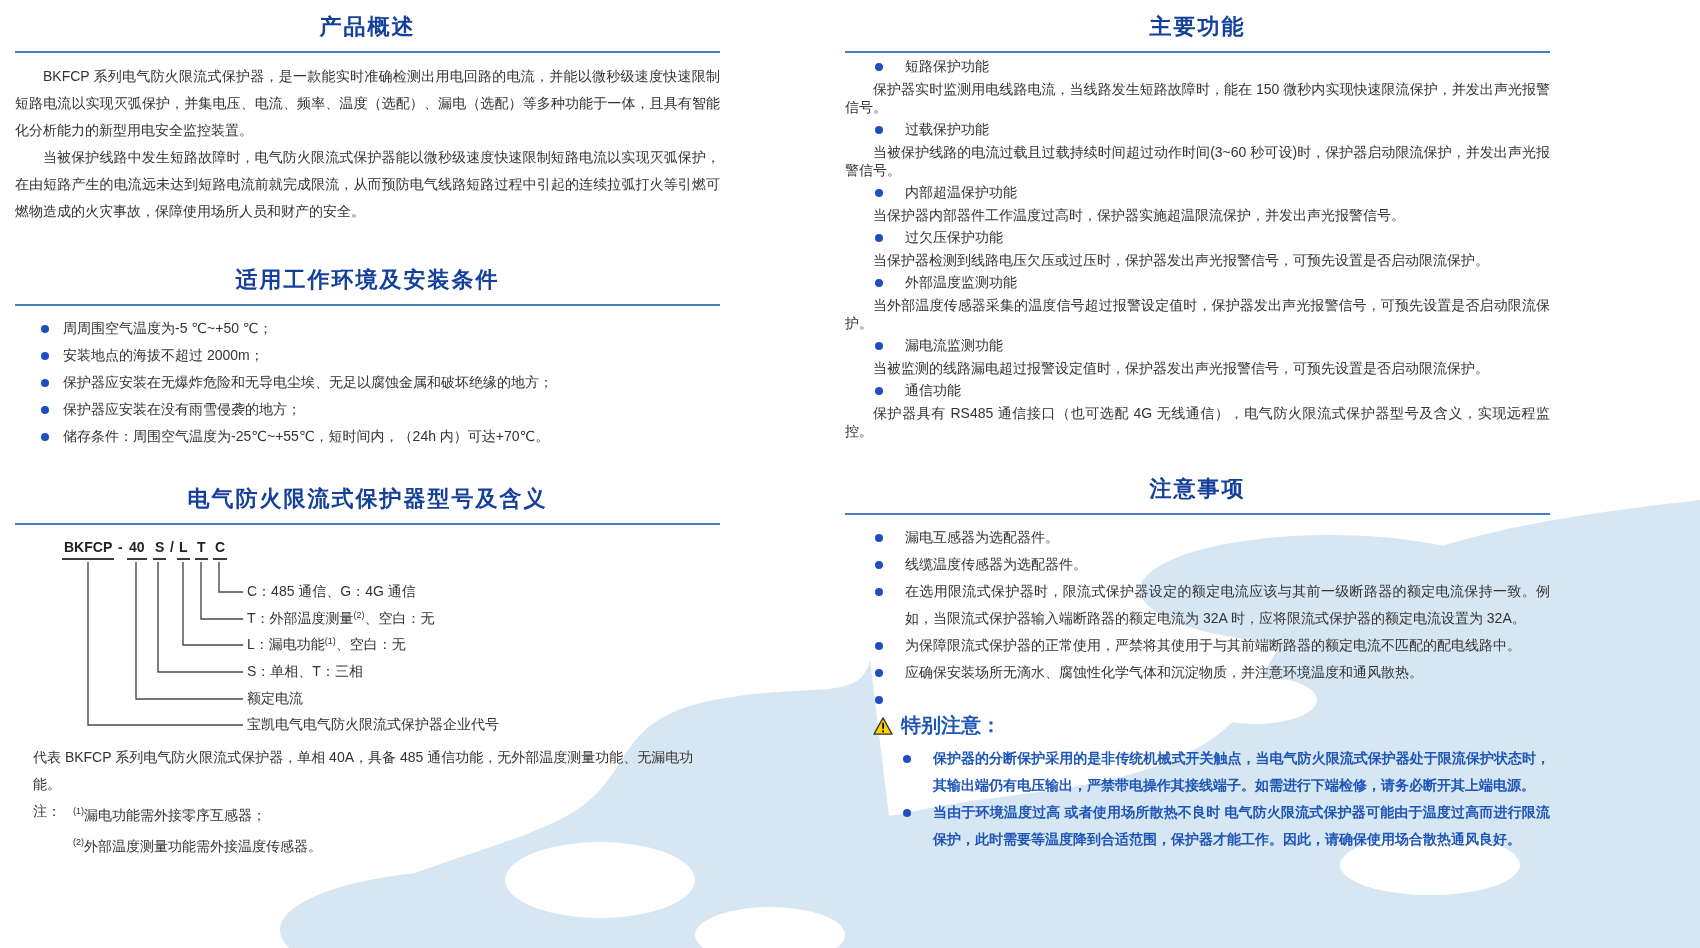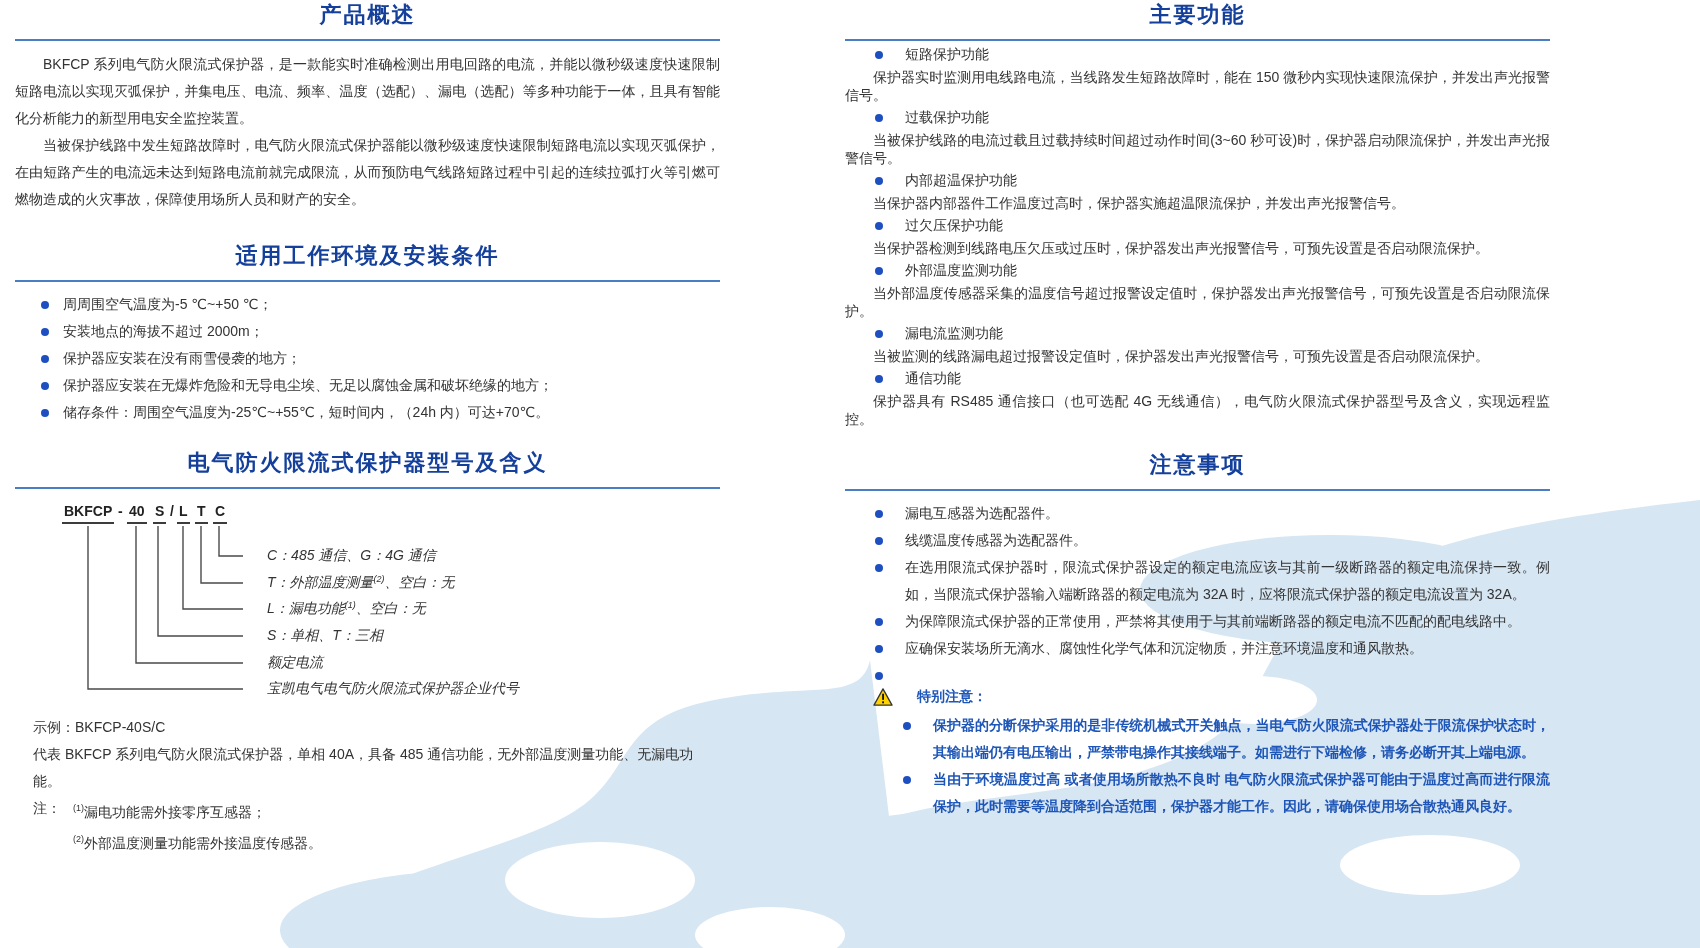--- a/index.html
+++ b/index.html
@@ -8,54 +8,54 @@
     background:#ffffff;color:#333333;
     font-family:"Liberation Sans","DejaVu Sans",sans-serif;
   }
   .watermark{position:absolute;left:0;top:0;width:1700px;height:948px;z-index:0;}
   .col{position:absolute;top:0;z-index:1;}
   .col-left{left:15px;width:705px;}
   .col-right{left:845px;width:705px;}
 
   .sec-title{
     color:#14409c;font-size:22px;font-weight:bold;text-align:center;
-    margin:0;letter-spacing:2px;
+    margin:0;padding-top:12px;letter-spacing:2px;
   }
   .rule{height:2px;background:#4a7ec2;margin-top:9px;}
 
   .para{font-size:14px;line-height:27px;text-align:justify;text-indent:2em;margin:0;}
   .para.first{margin-top:10px;}
 
   ul.blist{list-style:none;margin:9px 0 0 0;padding:0;}
   ul.blist li{position:relative;padding-left:48px;font-size:14px;line-height:27px;text-align:justify;}
   .dot{position:absolute;left:26px;top:10px;width:8px;height:8px;border-radius:50%;background:#1d4fc0;}
 
   
   .diagram{position:relative;height:205px;margin-top:14px;}
   .tk{position:absolute;top:0;font-size:14px;font-weight:600;color:#222;}
   .tk.u{border-bottom:2px solid #3c3c3c;padding:0 2px 3px 2px;}
   .connectors{position:absolute;left:0;top:0;width:705px;height:205px;}
-  .dlabel{position:absolute;left:252px;transform:translateY(-50%);font-size:14px;color:#333;white-space:nowrap;font-style:italic;}
+  .dlabel{position:absolute;left:232px;transform:translateY(-50%);font-size:14px;color:#333;white-space:nowrap;}
   .dlabel sup{font-size:9px;}
   .example{margin:6px 0 0 18px;font-size:14px;line-height:27px;}
   .note-row{display:flex;margin:0 0 0 18px;font-size:14px;line-height:27px;}
   .note-label{width:40px;flex:none;}
   .note-texts sup{font-size:9px;}
 
   
   .ftitle{position:relative;padding-left:60px;font-size:14px;line-height:27px;}
   .ftitle .dot{left:30px;}
   .fdesc{margin:0;font-size:14px;line-height:18px;text-indent:2em;text-align:justify;}
 
   ul.plist{list-style:none;margin:9px 0 0 0;padding:0;}
   ul.plist li{position:relative;padding-left:60px;font-size:14px;line-height:27px;text-align:justify;}
   ul.plist .dot{left:30px;}
 
-  .special-head{display:flex;align-items:center;gap:24px;margin:26px 0 0 28px;
-    color:#1e56b8;font-size:14px;font-weight:bold;font-family:Liberation Mono, monospace;}
+  .special-head{display:flex;align-items:center;gap:8px;margin:26px 0 0 28px;
+    color:#1e56b8;font-size:20px;font-weight:bold;font-family:Liberation Mono, monospace;}
   ul.slist{list-style:none;margin:6px 0 0 0;padding:0;}
   ul.slist li{position:relative;padding-left:88px;font-size:14px;line-height:27px;
     color:#1e56b8;font-weight:bold;text-align:justify;}
   ul.slist .dot{left:58px;background:#1d4fc0;}
 
   .mt28{margin-top:28px;}
   .mt22{margin-top:22px;}
 </style>
 </head>
 <body>
@@ -88,22 +88,22 @@
     <p class="para first">BKFCP 系列电气防火限流式保护器，是一款能实时准确检测出用电回路的电流，并能以微秒级速度快速限制短路电流以实现灭弧保护，并集电压、电流、频率、温度（选配）、漏电（选配）等多种功能于一体，且具有智能化分析能力的新型用电安全监控装置。</p>
     <p class="para">当被保护线路中发生短路故障时，电气防火限流式保护器能以微秒级速度快速限制短路电流以实现灭弧保护，在由短路产生的电流远未达到短路电流前就完成限流，从而预防电气线路短路过程中引起的连续拉弧打火等引燃可燃物造成的火灾事故，保障使用场所人员和财产的安全。</p>
   </section>
 
   <section class="mt28">
     <h2 class="sec-title">适用工作环境及安装条件</h2>
     <div class="rule"></div>
     <ul class="blist">
       <li><span class="dot"></span><span>周周围空气温度为-5 ℃~+50 ℃；</span></li>
       <li><span class="dot"></span><span>安装地点的海拔不超过 2000m；</span></li>
+      <li><span class="dot"></span><span>保护器应安装在无爆炸危险和无导电尘埃、无足以腐蚀金属和破坏绝缘的地方；</span></li>
       <li><span class="dot"></span><span>保护器应安装在没有雨雪侵袭的地方；</span></li>
-      <li><span class="dot"></span><span>保护器应安装在无爆炸危险和无导电尘埃、无足以腐蚀金属和破坏绝缘的地方；</span></li>
       <li><span class="dot"></span><span>储存条件：周围空气温度为-25℃~+55℃，短时间内，（24h 内）可达+70℃。</span></li>
     </ul>
   </section>
 
   <section class="mt22">
     <h2 class="sec-title">电气防火限流式保护器型号及含义</h2>
     <div class="rule"></div>
 
     <div class="diagram">
       <span class="tk u" style="left:47px">BKFCP</span>
@@ -127,21 +127,20 @@
       </svg>
 
       <div class="dlabel" style="top:53px"><span>C：485 通信、G：4G 通信</span><sup></sup><span></span></div>
       <div class="dlabel" style="top:80px"><span>T：外部温度测量</span><sup>(2)</sup><span>、空白：无</span></div>
       <div class="dlabel" style="top:106px"><span>L：漏电功能</span><sup>(1)</sup><span>、空白：无</span></div>
       <div class="dlabel" style="top:133px"><span>S：单相、T：三相</span><sup></sup><span></span></div>
       <div class="dlabel" style="top:160px"><span>额定电流</span><sup></sup><span></span></div>
       <div class="dlabel" style="top:186px"><span>宝凯电气电气防火限流式保护器企业代号</span><sup></sup><span></span></div>
     </div>
 
-    <p class="example">示例：BKFCP-40S/C</p>
     <p class="example" style="margin-top:0">代表 BKFCP 系列电气防火限流式保护器，单相 40A，具备 485 通信功能，无外部温度测量功能、无漏电功能。</p>
 
     <div class="note-row">
       <span class="note-label">注：</span>
       <div class="note-texts">
         <div><sup>(1)</sup><span>漏电功能需外接零序互感器；</span></div>
         <div><sup>(2)</sup><span>外部温度测量功能需外接温度传感器。</span></div>
       </div>
     </div>
   </section>

